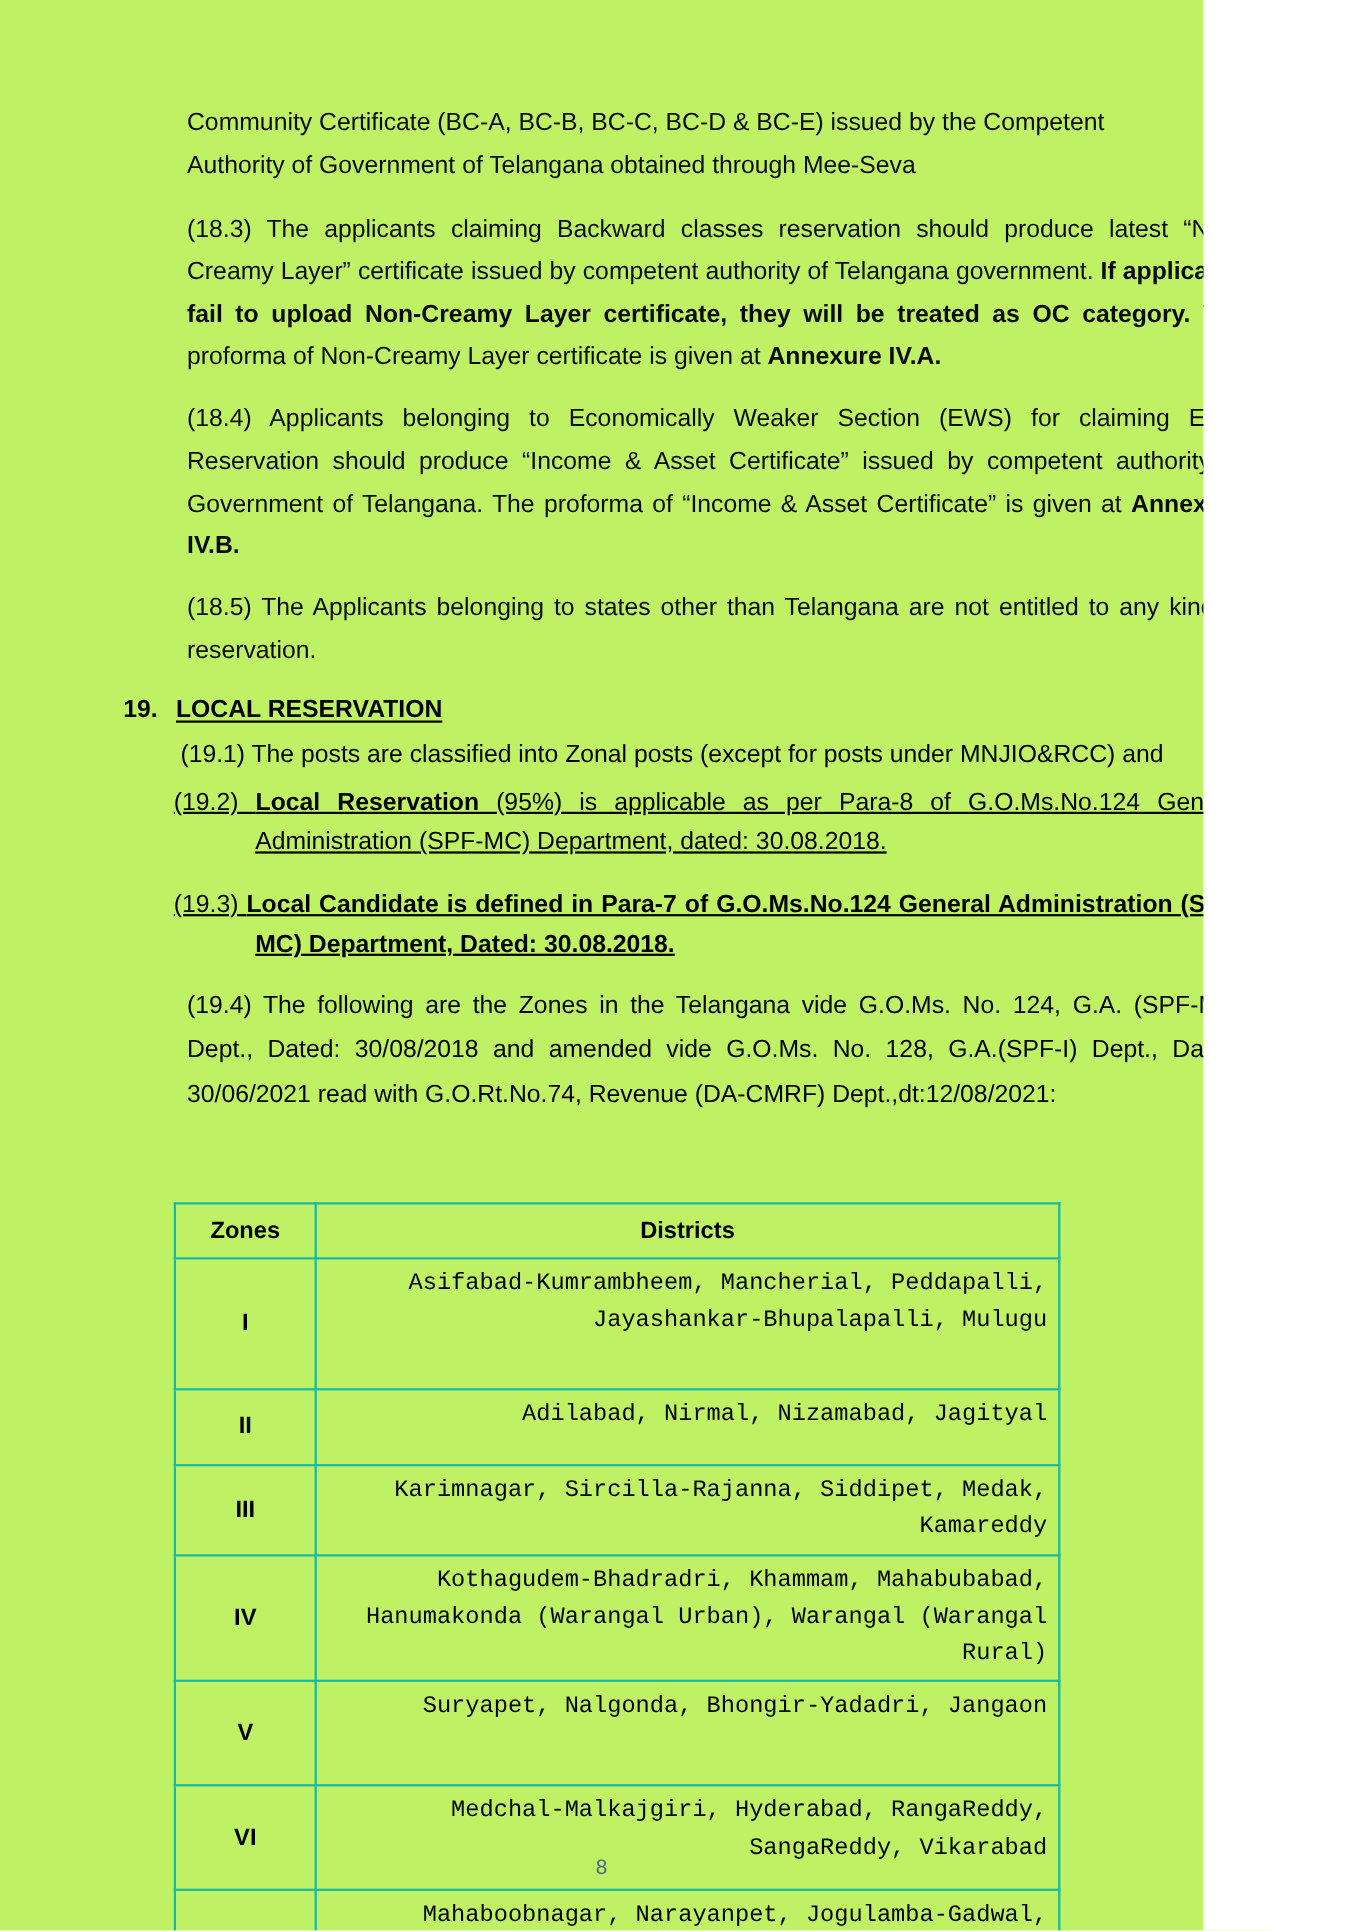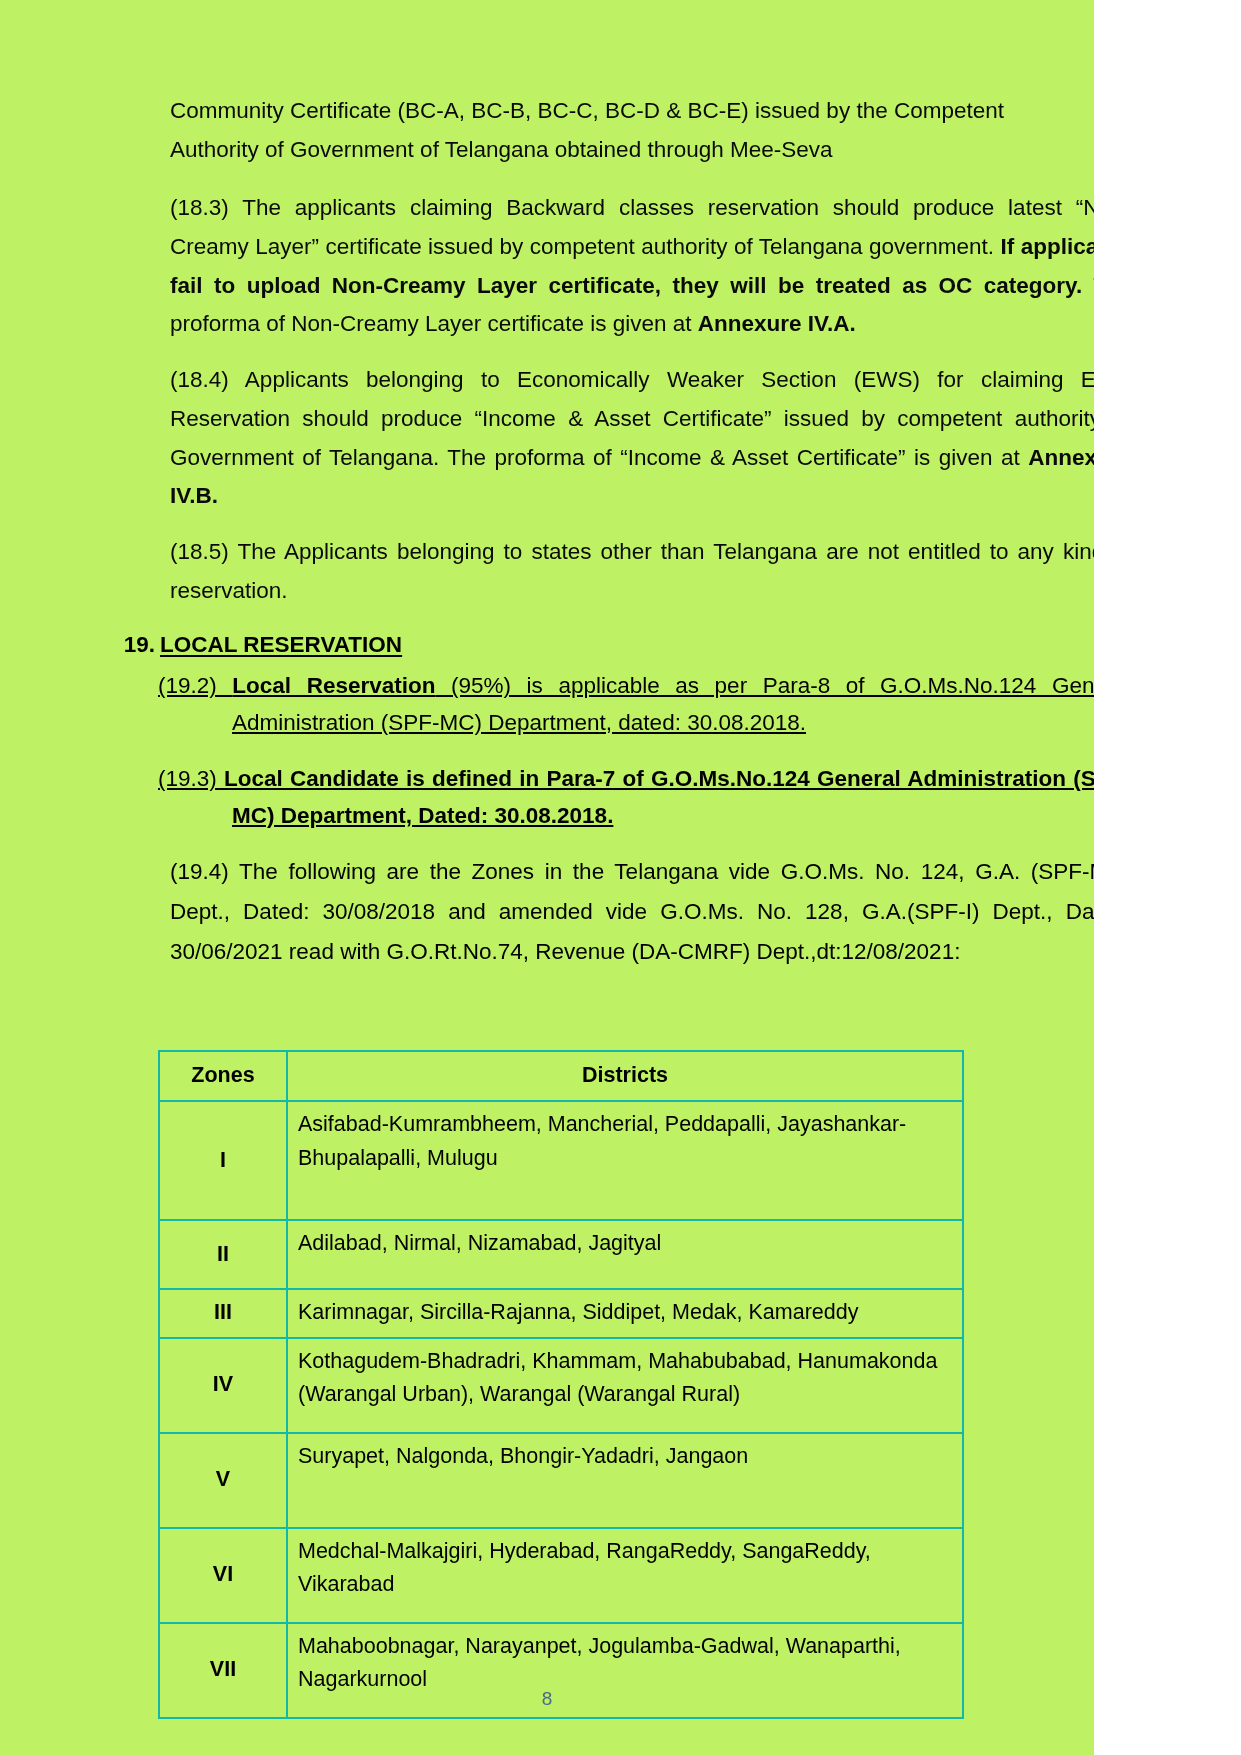--- a/index.html
+++ b/index.html
@@ -46,21 +46,21 @@
     display: flex;
     align-items: baseline;
     margin: 22px 0 10px 0;
     padding-left: 0px;
     font-size: 22.5px;
   }
   .heading-num {
     font-weight: bold;
     width: 48px;
     flex: 0 0 48px;
-    text-align: right;
+    text-align: left;
     padding-right: 5px;
     box-sizing: border-box;
   }
   .heading-text {
     font-weight: bold;
     text-decoration: underline;
     text-underline-offset: 3px;
   }
 
   
@@ -121,21 +121,22 @@
     text-align: center;
     padding: 7px 10px 8px 10px;
   }
   .col-zone { width: 128px; }
   .zones-table td.zone-cell {
     text-align: center;
     font-weight: bold;
     vertical-align: middle;
   }
   .zones-table td.district-cell {
-    text-align: left;
+    text-align: right;
+    font-family: Liberation Mono, monospace;
   }
   .row-tall td { height: 104px; }
   .row-mid td  { height: 54px; margin-left: 23px; }
   .row-two td  { height: 80px; }
 
   
   .page-number {
     position: absolute;
     left: 0;
     right: 0;
@@ -167,20 +168,23 @@
 
     <p class="para">
       <span>(18.5) The Applicants belonging to states other than Telangana are not entitled to any kind of reservation.</span>
     </p>
 
     <div class="heading-row">
       <span class="heading-num">19.</span>
       <span class="heading-text">LOCAL RESERVATION</span>
     </div>
 
+    <p class="para-tight">
+      <span>(19.1) The posts are classified into Zonal posts (except for posts under MNJIO&amp;RCC) and</span>
+    </p>
 
     <p class="para-hang">
       <span>(19.2) </span><b>Local Reservation</b><span> (95%) is applicable as per Para-8 of G.O.Ms.No.124 General Administration (SPF-MC) Department, dated: 30.08.2018.</span>
     </p>
 
     <p class="para-hang gap-top">
       <span>(19.3) </span><b>Local Candidate is defined in Para-7 of G.O.Ms.No.124 General Administration (SPF-MC) Department, Dated: 30.08.2018.</b>
     </p>
 
     <p class="para-194">

